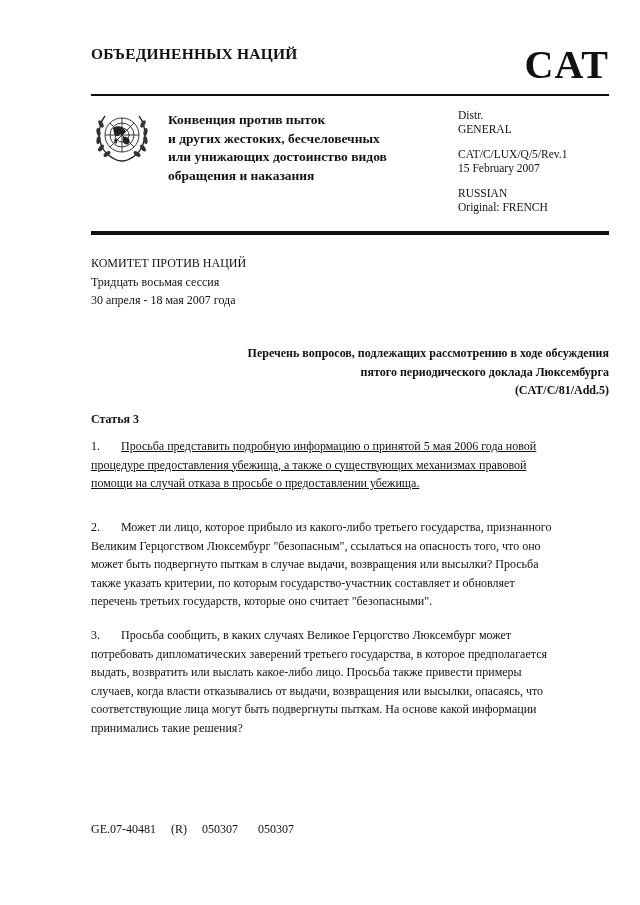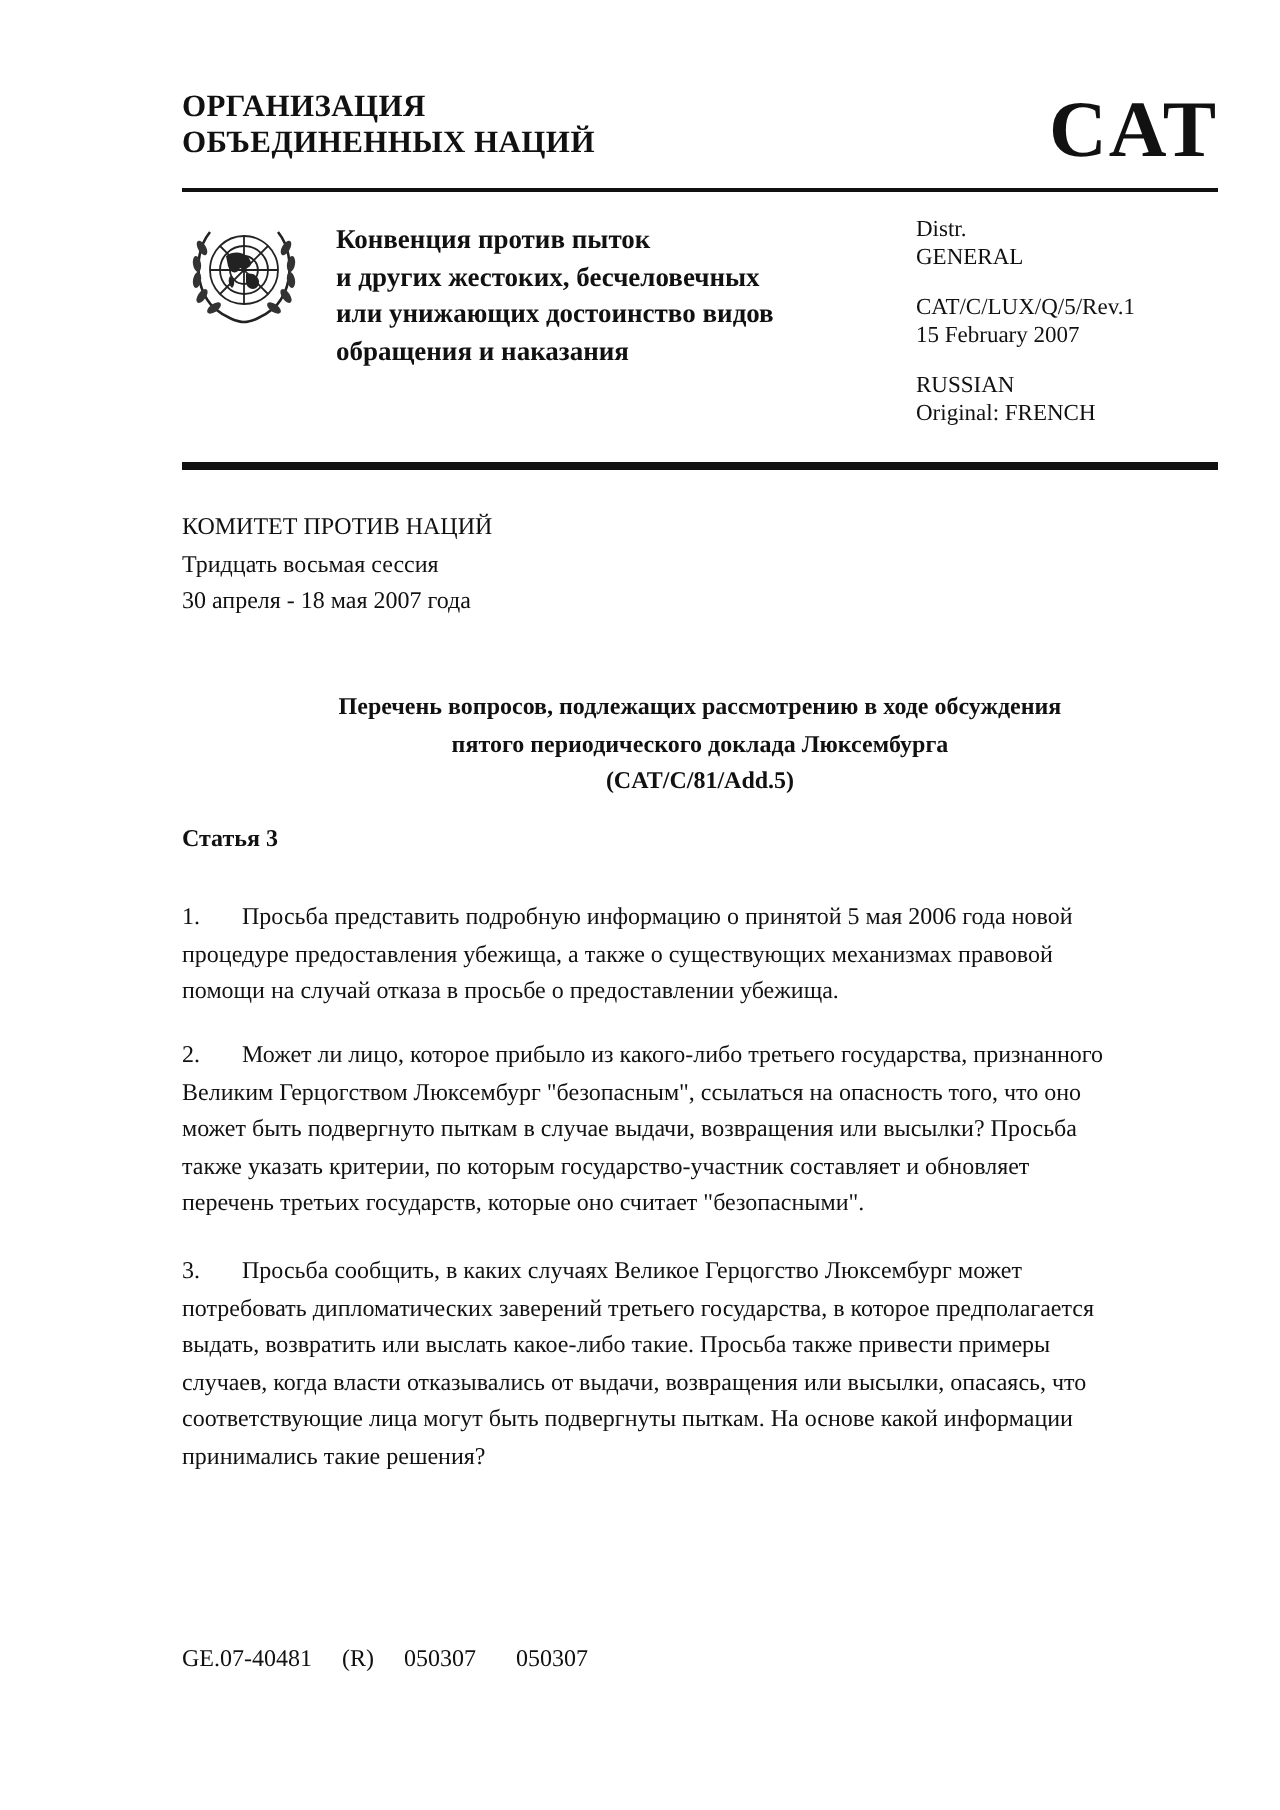--- a/index.html
+++ b/index.html
@@ -24,42 +24,41 @@
     left: 168px; top: 111px; font-weight: bold; font-size: 13.5px; line-height: 18.5px;
   }
   .distr {
     left: 458px; top: 109px; font-size: 11.5px; line-height: 13.5px;
   }
   .distr .gap { height: 12px; }
   .committee {
     left: 91px; top: 254px; font-size: 12px; line-height: 18.5px;
   }
   .title-block {
-    left: 91px; top: 344px; width: 518px; text-align: center;
+    left: 91px; top: 344px; width: 518px; text-align: right;
     font-weight: bold; font-size: 12px; line-height: 18.5px;
   }
   .article {
     left: 91px; top: 410px; width: 518px; text-align: left;
     font-weight: bold; font-size: 12px; line-height: 18px;
   }
   .para {
     left: 91px; width: 520px; font-size: 12px; line-height: 18.6px;
     text-align: left;
   }
   .para .num { display: inline-block; width: 30px; }
-  .p1 { top: 449px; }
+  .p1 { top: 437px; text-decoration: underline; }
   .p2 { top: 518px; }
   .p3 { top: 626px; }
   .footer { left: 91px; top: 821px; font-size: 12px; line-height: 16px; word-spacing: 2px; white-space: pre; }
 </style>
 </head>
 <body>
 
 <div class="abs org">
-  <div>ОРГАНИЗАЦИЯ</div>
   <div>ОБЪЕДИНЕННЫХ НАЦИЙ</div>
 </div>
 <div class="abs cat">CAT</div>
 
 <div class="abs rule-top"></div>
 
 <div class="abs emblem">
   <svg width="58" height="56" viewBox="0 0 58 56">
 
     <g fill="none" stroke="#222" stroke-width="1.3">
@@ -140,19 +139,19 @@
   <div><span class="num">2.</span><span>Может ли лицо, которое прибыло из какого-либо третьего государства, признанного</span></div>
   <div>Великим Герцогством Люксембург "безопасным", ссылаться на опасность того, что оно</div>
   <div>может быть подвергнуто пыткам в случае выдачи, возвращения или высылки?  Просьба</div>
   <div>также указать критерии, по которым государство-участник составляет и обновляет</div>
   <div>перечень третьих государств, которые оно считает "безопасными".</div>
 </div>
 
 <div class="abs para p3">
   <div><span class="num">3.</span><span>Просьба сообщить, в каких случаях Великое Герцогство Люксембург может</span></div>
   <div>потребовать дипломатических заверений третьего государства, в которое предполагается</div>
-  <div>выдать, возвратить или выслать какое-либо такие.  Просьба также привести примеры</div>
+  <div>выдать, возвратить или выслать какое-либо лицо.  Просьба также привести примеры</div>
   <div>случаев, когда власти отказывались от выдачи, возвращения или высылки, опасаясь, что</div>
   <div>соответствующие лица могут быть подвергнуты пыткам.  На основе какой информации</div>
   <div>принимались такие решения?</div>
 </div>
 
 <div class="abs footer"><span>GE.07-40481</span>   <span>(R)</span>   <span>050307</span>    <span>050307</span></div>
 
 </body></html>

